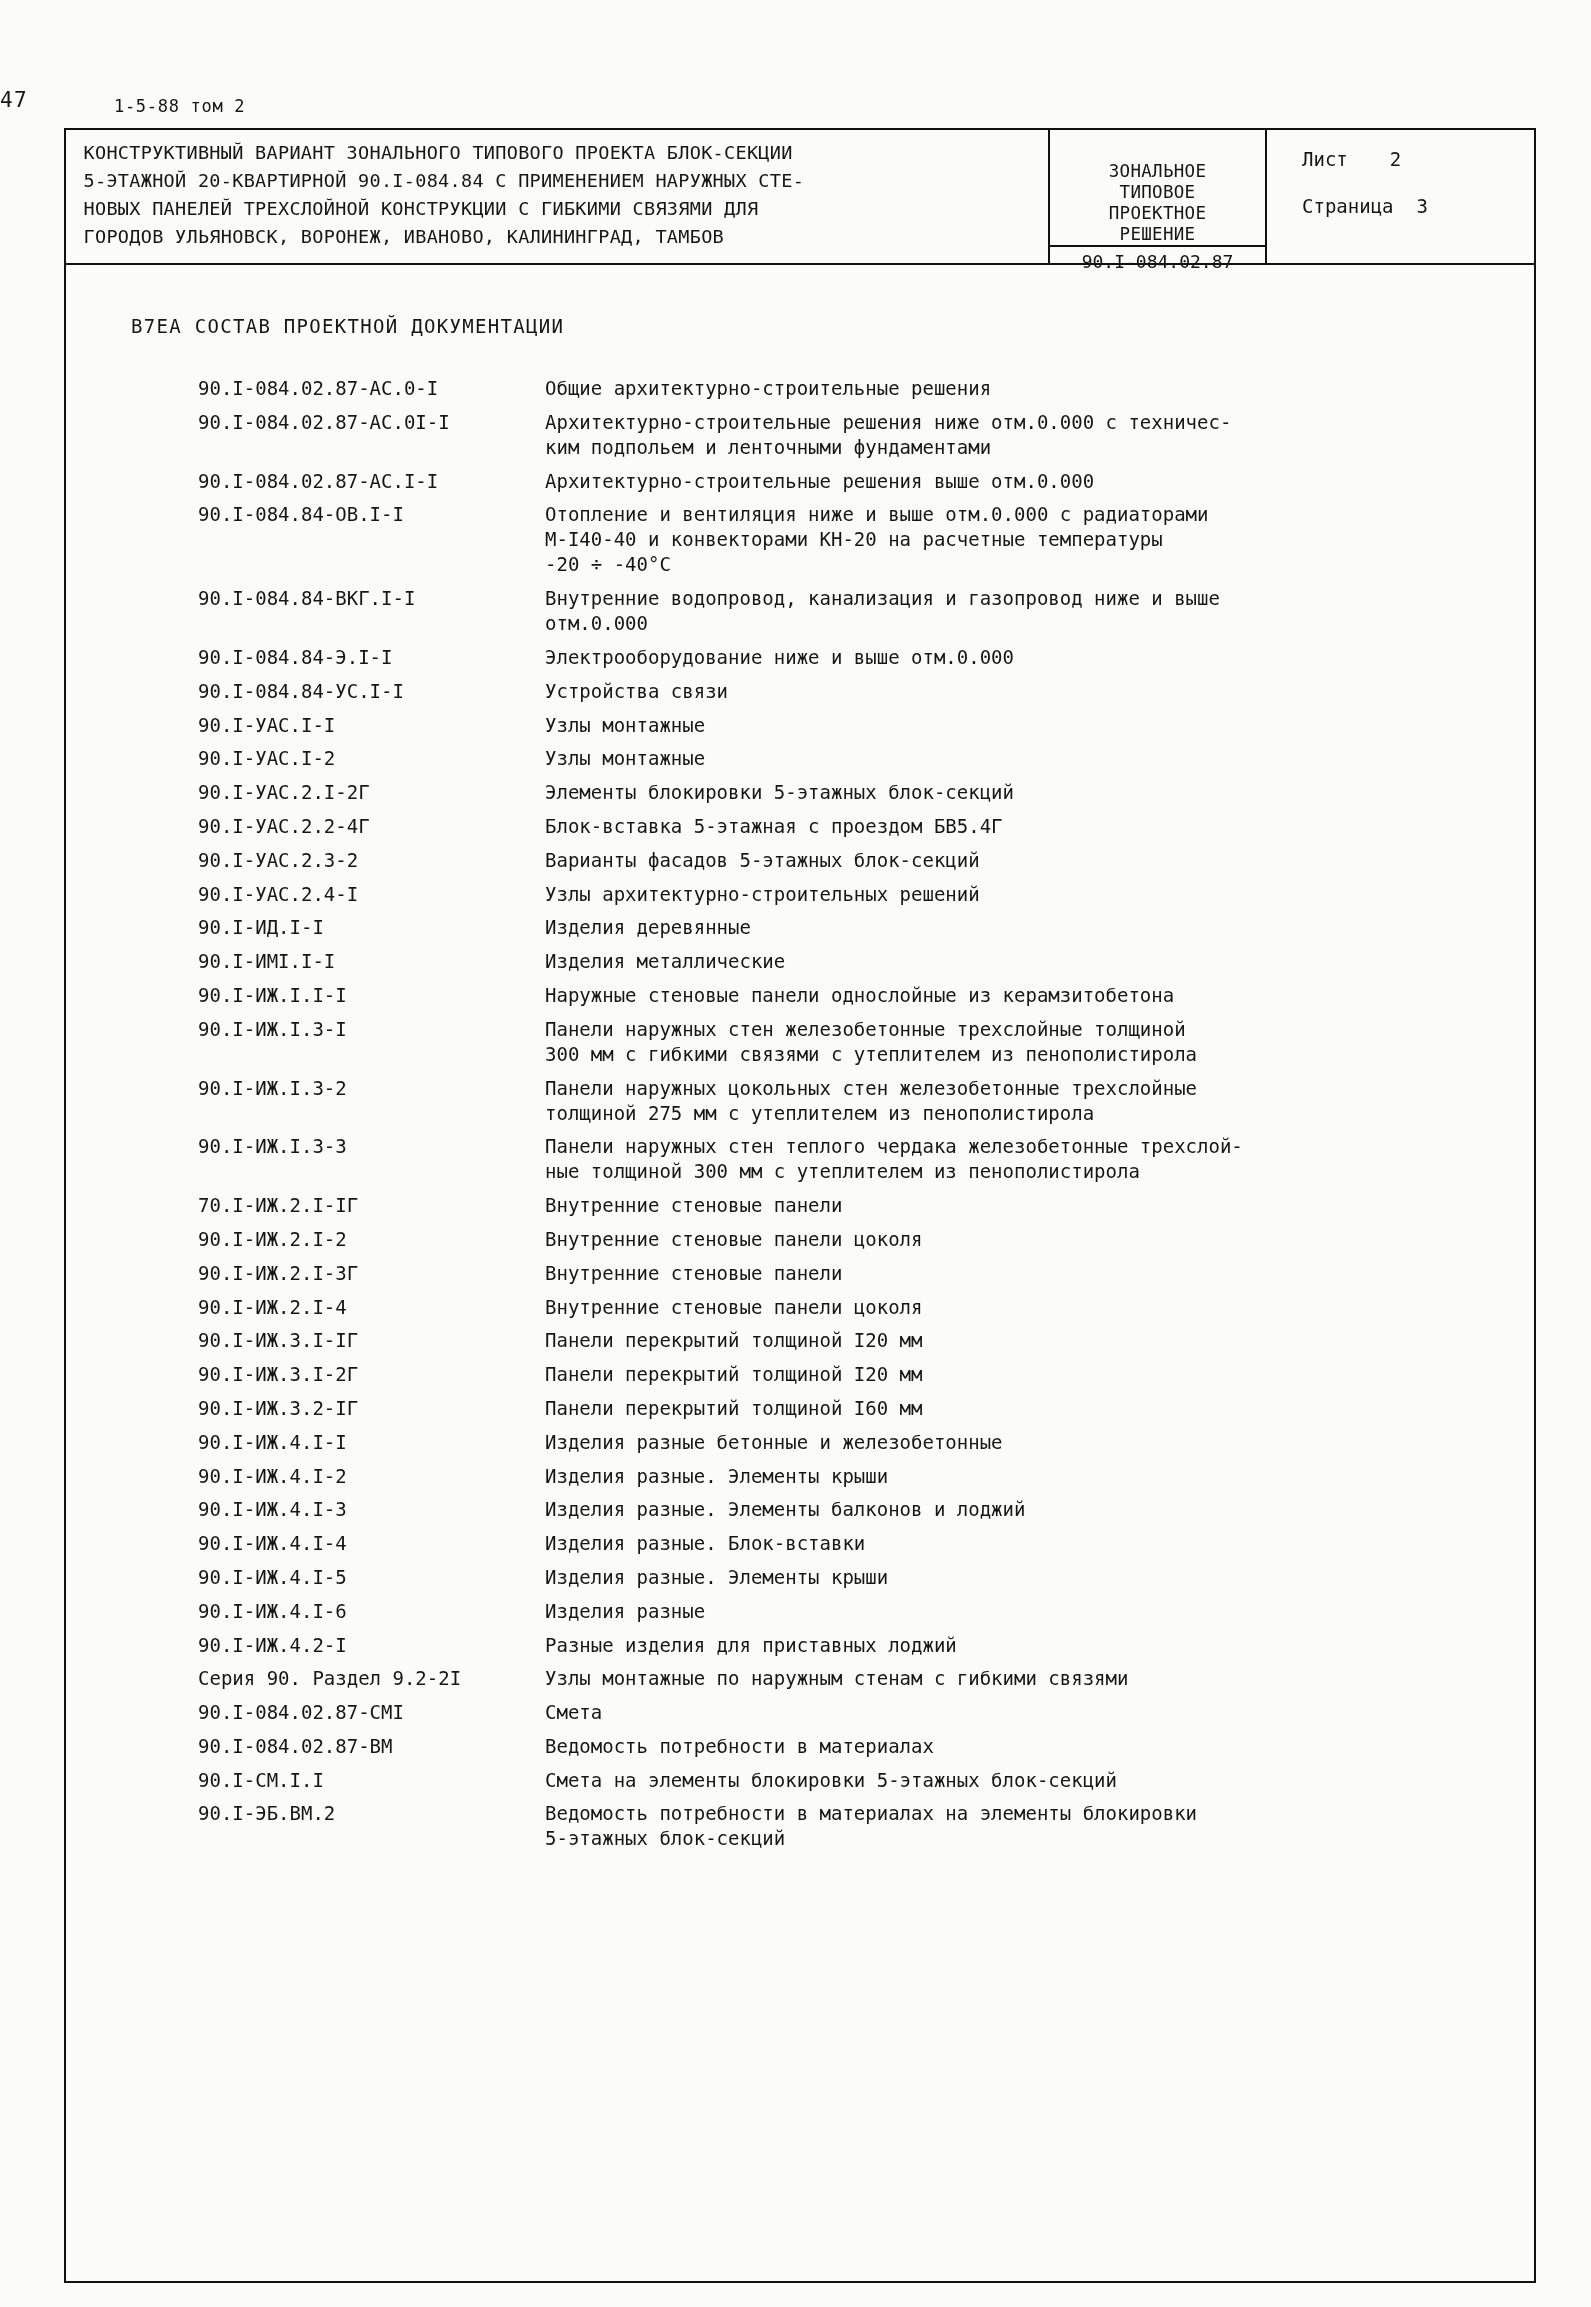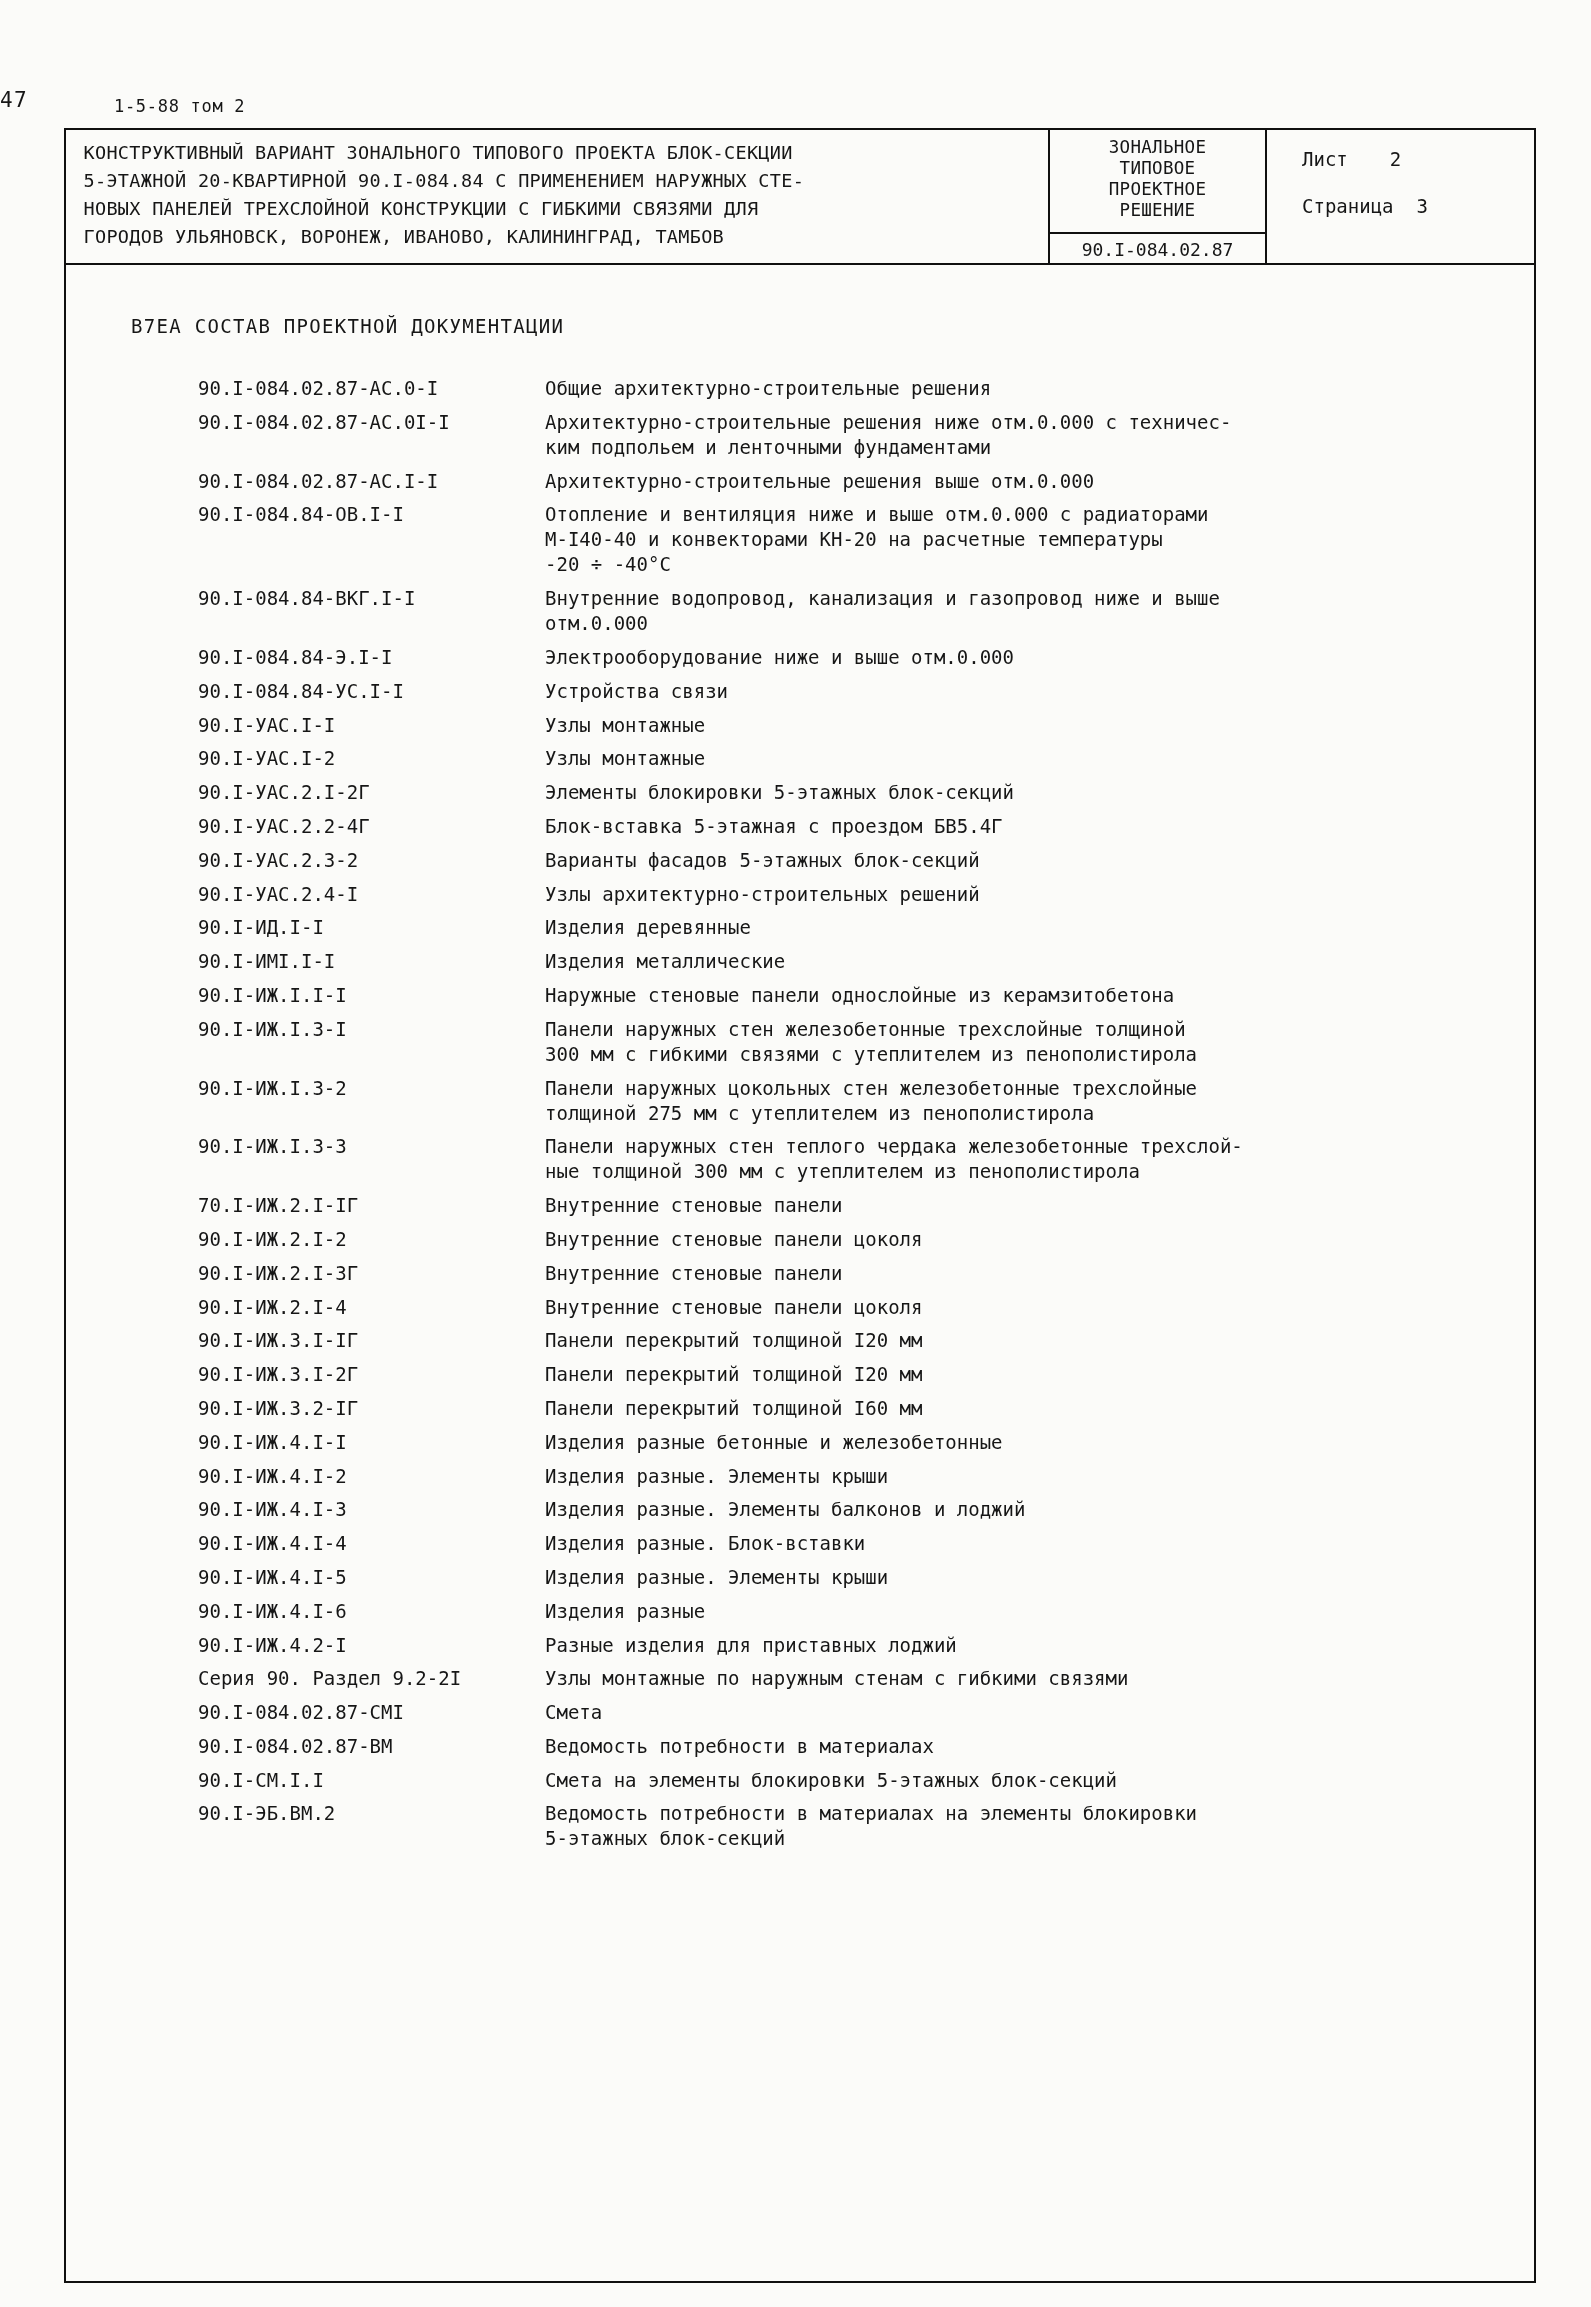--- a/index.html
+++ b/index.html
@@ -31,21 +31,21 @@
     padding:9.4px 10.8px 5.4px 17.5px;
     font-size:18.5px;line-height:28px;
     white-space:pre-line;letter-spacing:0.3px;
   }
   .stamp-cell{
     width:219px;flex:none;
     border-left:2.7px solid #101010;border-right:2.7px solid #101010;
     display:flex;flex-direction:column;
     text-align:center;
   }
-  .stamp-lines{flex:1;padding-top:6.7px;font-size:17.5px;line-height:21px;letter-spacing:0.3px;}
+  .stamp-lines{flex:1;padding-top:6.7px;font-size:17.5px;line-height:21px;letter-spacing:0.3px;margin-top:24px;}
   .stamp-code{
     border-top:2px solid #101010;
     padding:4.7px 1.3px 3.4px;font-size:18px;white-space:nowrap;
   }
   .sheet-cell{flex:1;padding:17.5px 6.7px 0 35px;font-size:19px;}
   .sheet-row{display:flex;margin-bottom:25.6px;}
   .sheet-row .lbl{flex:none;}
   .sheet-row .val{margin-left:42px;}
   .sheet-row.second .val{margin-left:23px;}
   .content{padding:50px 24px 0 65px;}

